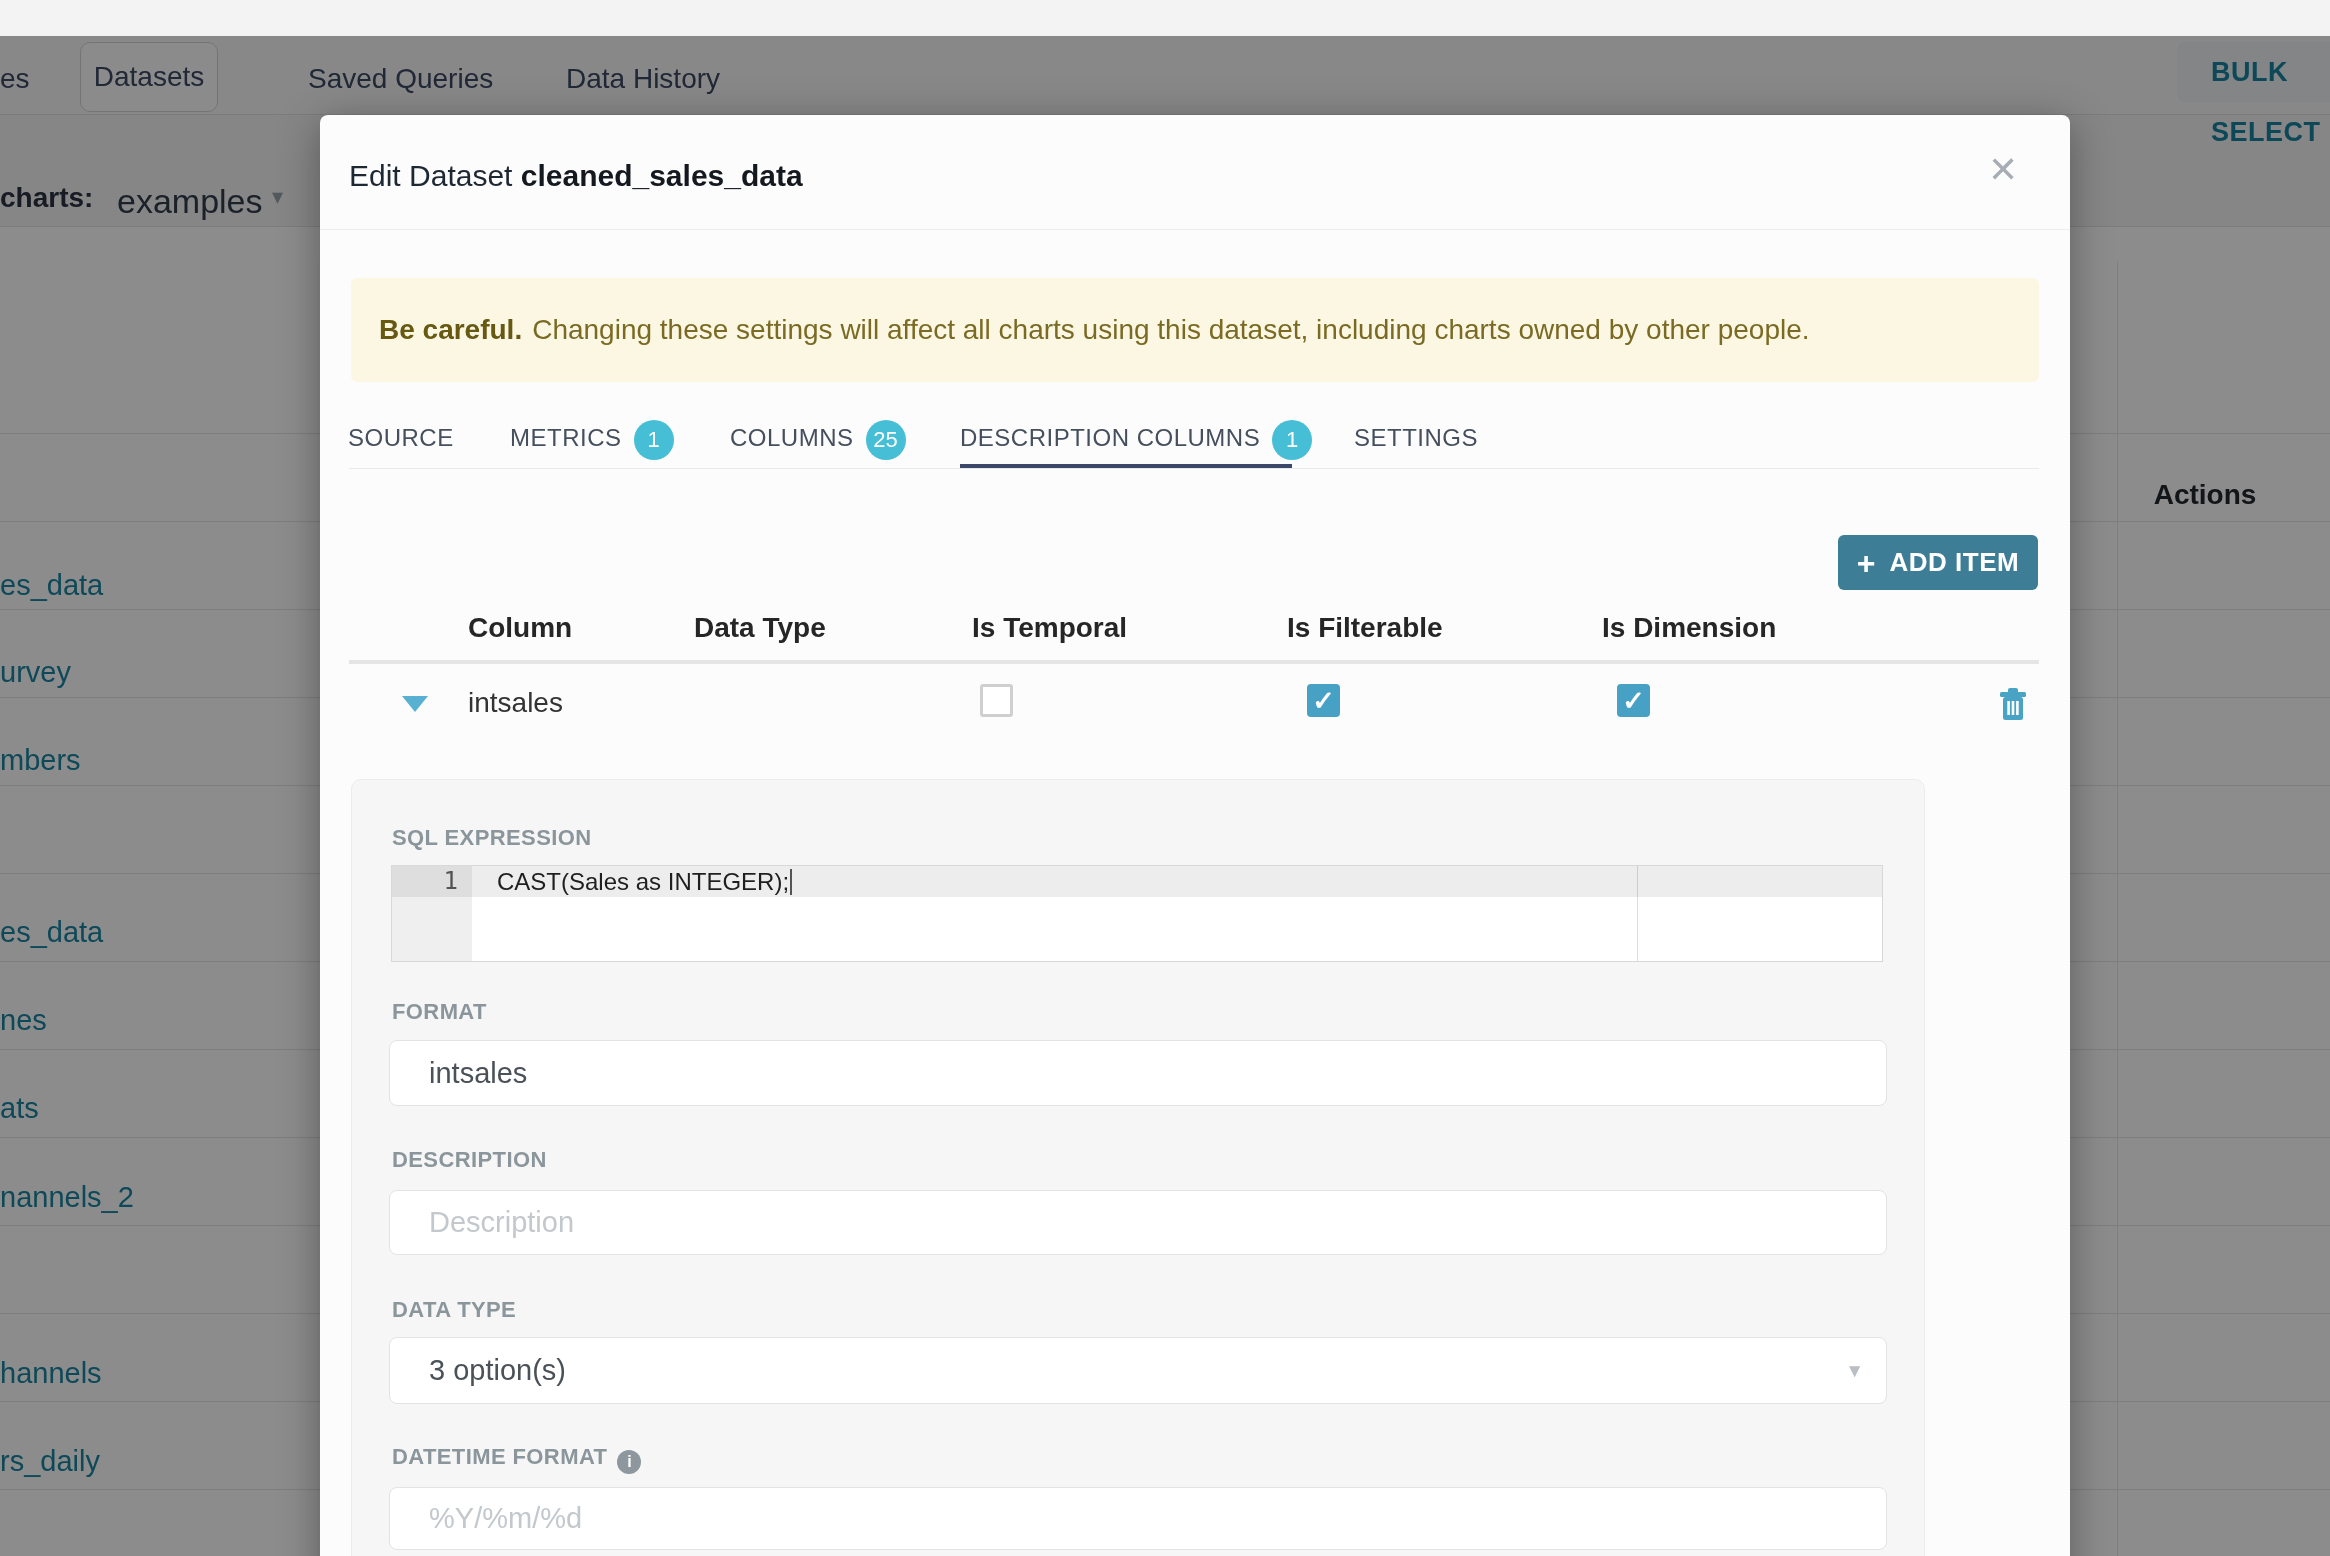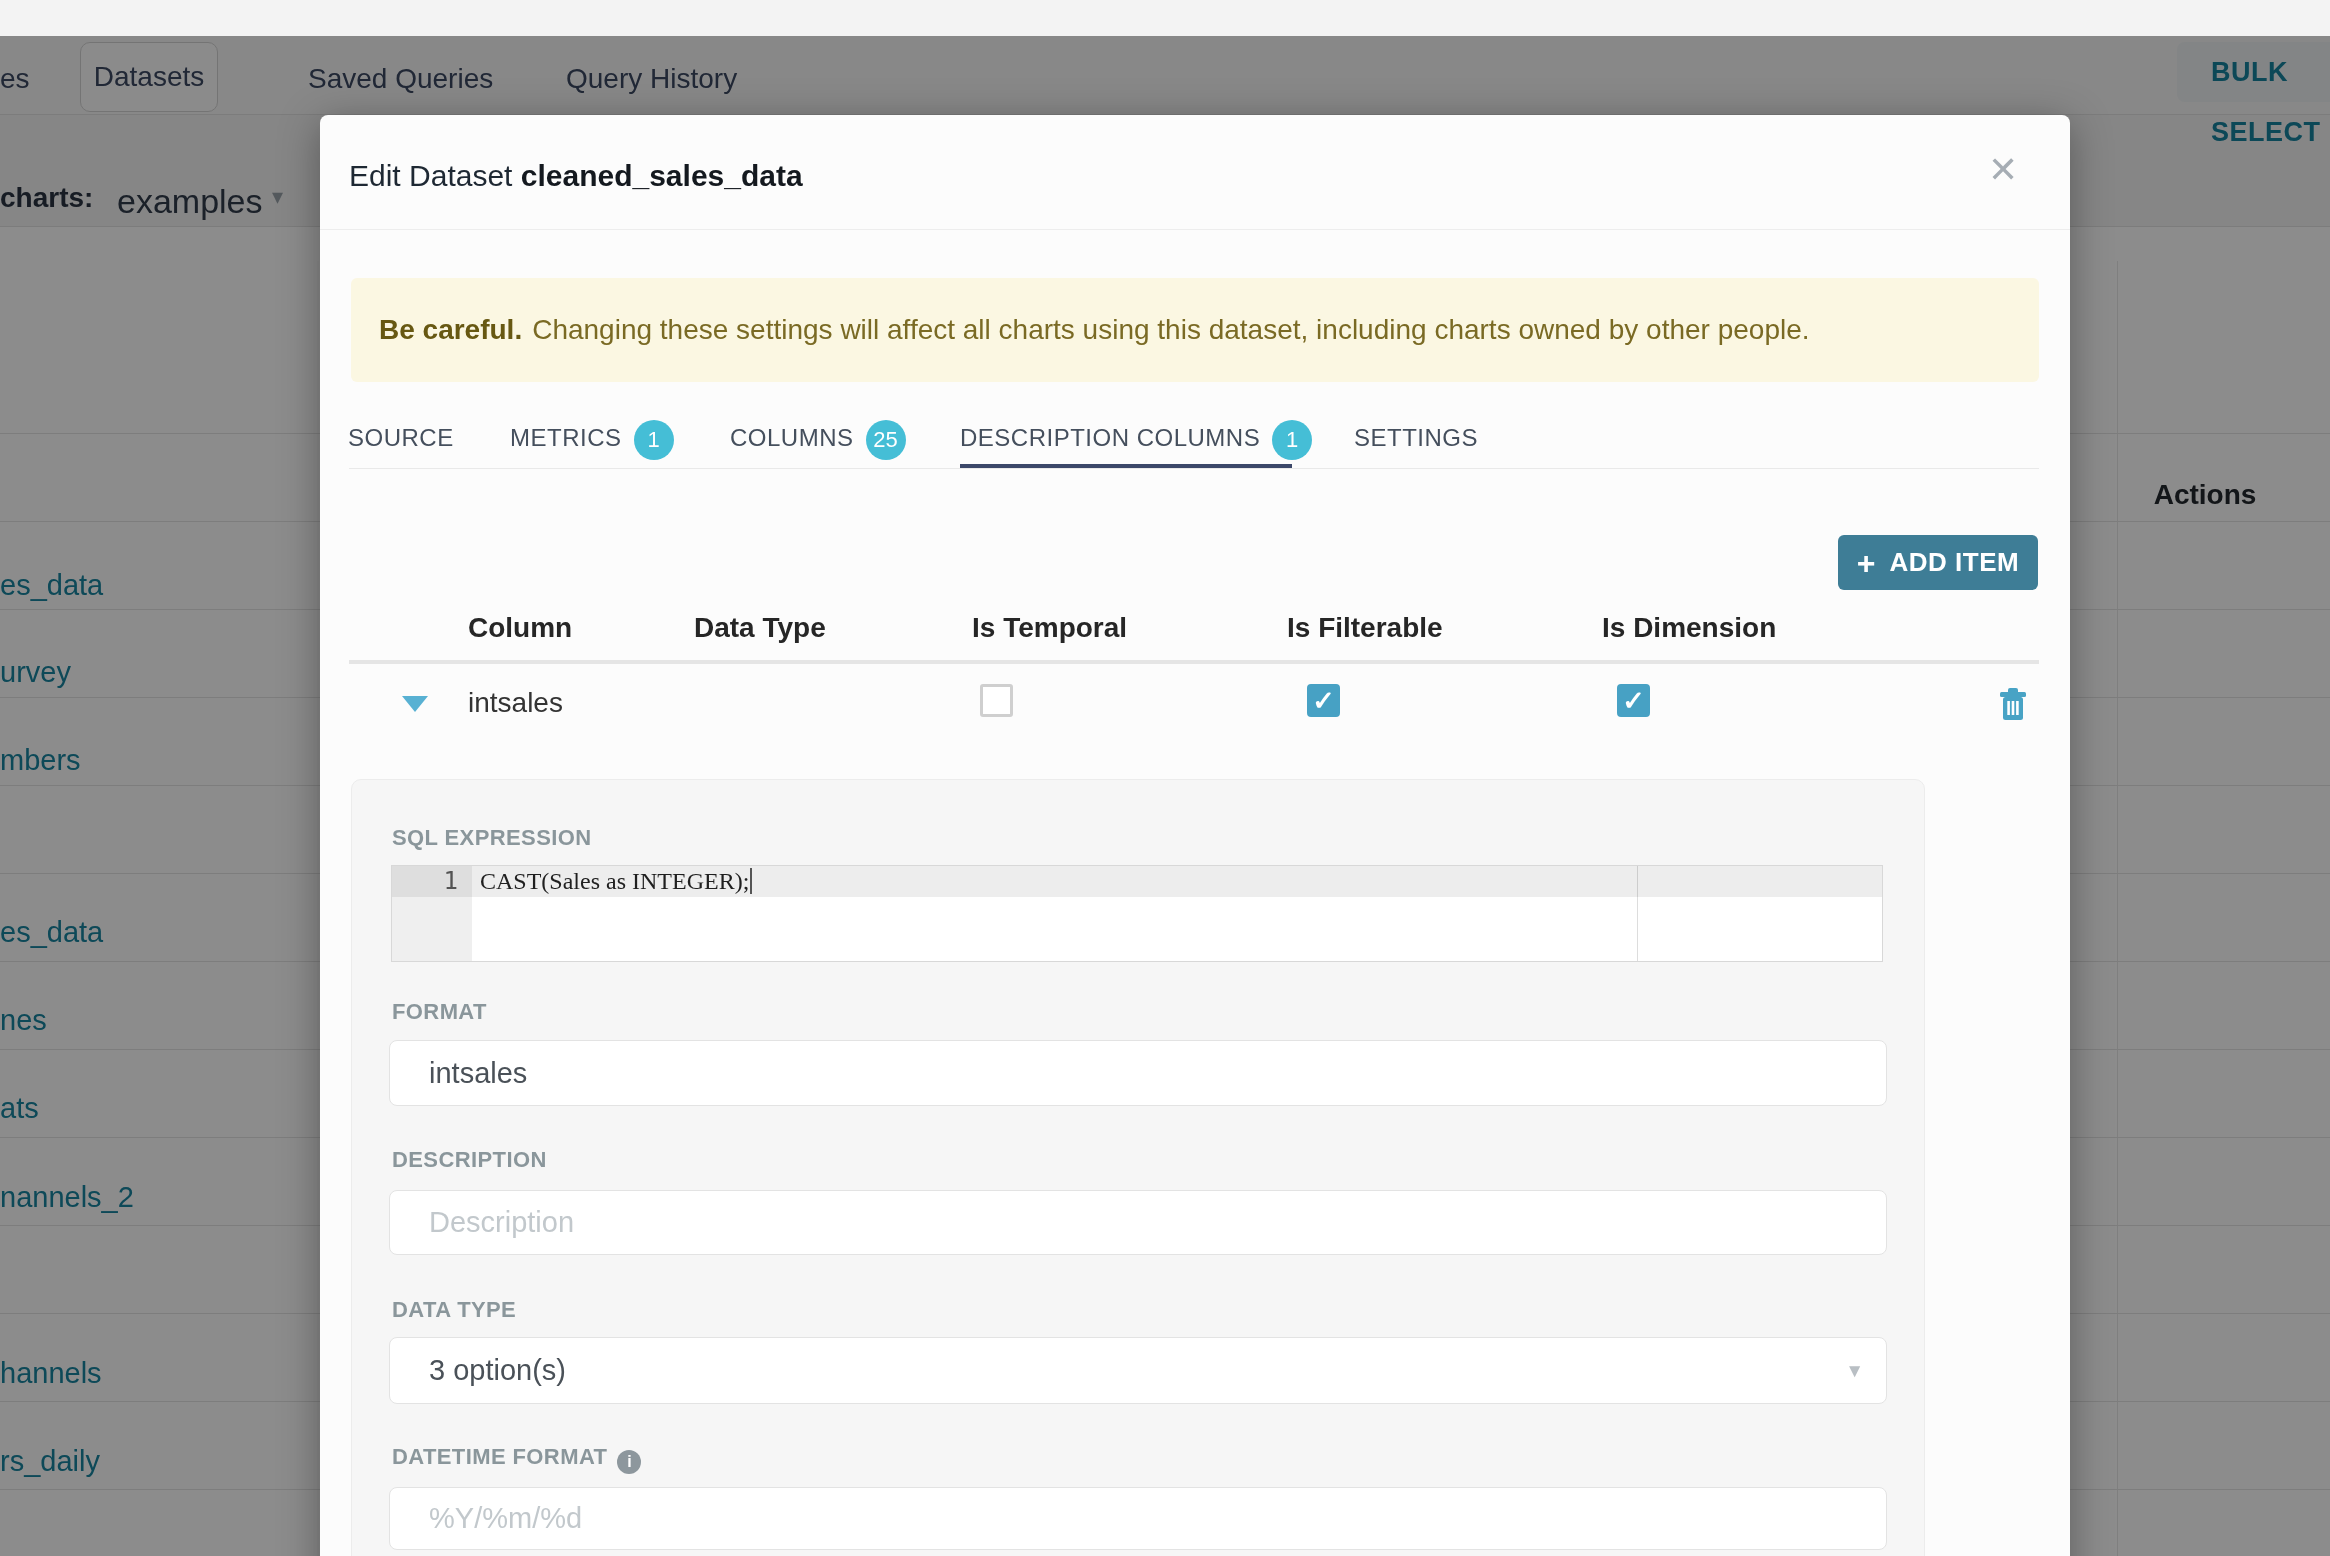--- a/index.html
+++ b/index.html
@@ -86,22 +86,22 @@
     color:#fff; font-size:16px; font-weight:bold; line-height:24px; text-align:center; margin-left:10px;
     vertical-align:-3px; letter-spacing:0; }
 
   .editor { position:absolute; left:39px; top:85px; width:1492px; height:97px; background:#fff;
     border:1px solid #d8d8d8; cursor:text; }
   .editor .gutter { position:absolute; left:0; top:0; width:80px; height:100%; background:#efefef; }
   .editor .gutter .ln { text-align:right; padding-right:14px; font-family:"DejaVu Sans Mono", monospace;
     font-size:24px; color:#5a5a5a; line-height:31px; }
   .editor .active-line { position:absolute; left:0; top:0; width:100%; height:31px; background:rgba(0,0,0,0.07); }
   .editor .print-margin { position:absolute; left:1245px; top:0; width:1px; height:100%; background:#dddddd; }
-  .editor .code-line { position:absolute; left:80px; top:0; padding-left:8px; line-height:31px;
-    font-family:Liberation Serif, serif; font-size:24px; color:#1f1f1f; white-space:pre; }
+  .editor .code-line { position:absolute; left:80px; top:0; padding-left:25px; line-height:31px;
+    font-family:Liberation Sans, sans-serif; font-size:24px; color:#1f1f1f; white-space:pre; }
   .editor .cursor { display:inline-block; width:2px; height:26px; background:#555; vertical-align:-5px; margin-left:1px; }
 
   .inp { position:absolute; left:37px; width:1498px; background:#fff; border:1px solid #e3e3e3;
     border-radius:8px; font-family:"Liberation Sans", sans-serif; font-size:29px; color:#4a5158;
     padding:0 39px; outline:none; }
   .inp::placeholder { color:#c2c8cc; }
   .select-box { position:absolute; left:37px; top:557px; width:1498px; height:67px; background:#fff;
     border:1px solid #e3e3e3; border-radius:8px; display:flex; align-items:center; padding:0 39px;
     font-size:29px; color:#4a5158; cursor:pointer; }
   .select-box .sel-caret { position:absolute; right:22px; font-size:19px; color:#b9bfc4; }
@@ -109,21 +109,21 @@
 </head>
 <body>
 
 <div id="screen">
 
   <div class="bg">
     <div class="nav">
       <span class="nav-frag">es</span>
       <div class="nav-pill">Datasets</div>
       <span class="nav-tab" style="left:308px;">Saved Queries</span>
-      <span class="nav-tab" style="left:566px;">Query History</span>
+      <span class="nav-tab" style="left:566px;">Data History</span>
       <div class="bulk-btn">BULK SELECT</div>
     </div>
 
     <span class="subheader-label">charts:</span>
     <span class="subheader-value">examples</span>
     <span class="subheader-caret">▾</span>
     <div class="subheader-divider"></div>
 
     <div class="bg-table">
       <div class="bg-vline-left"></div>

